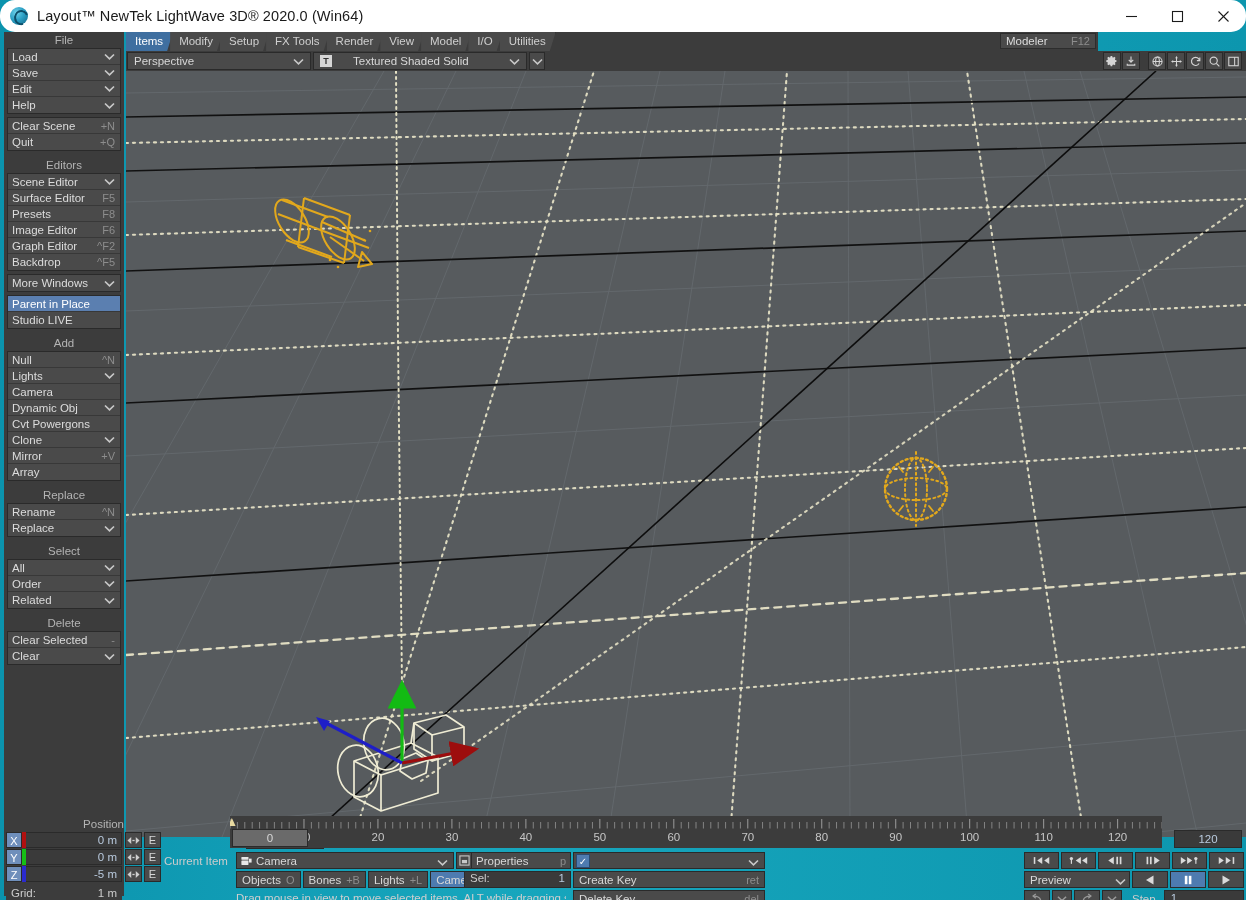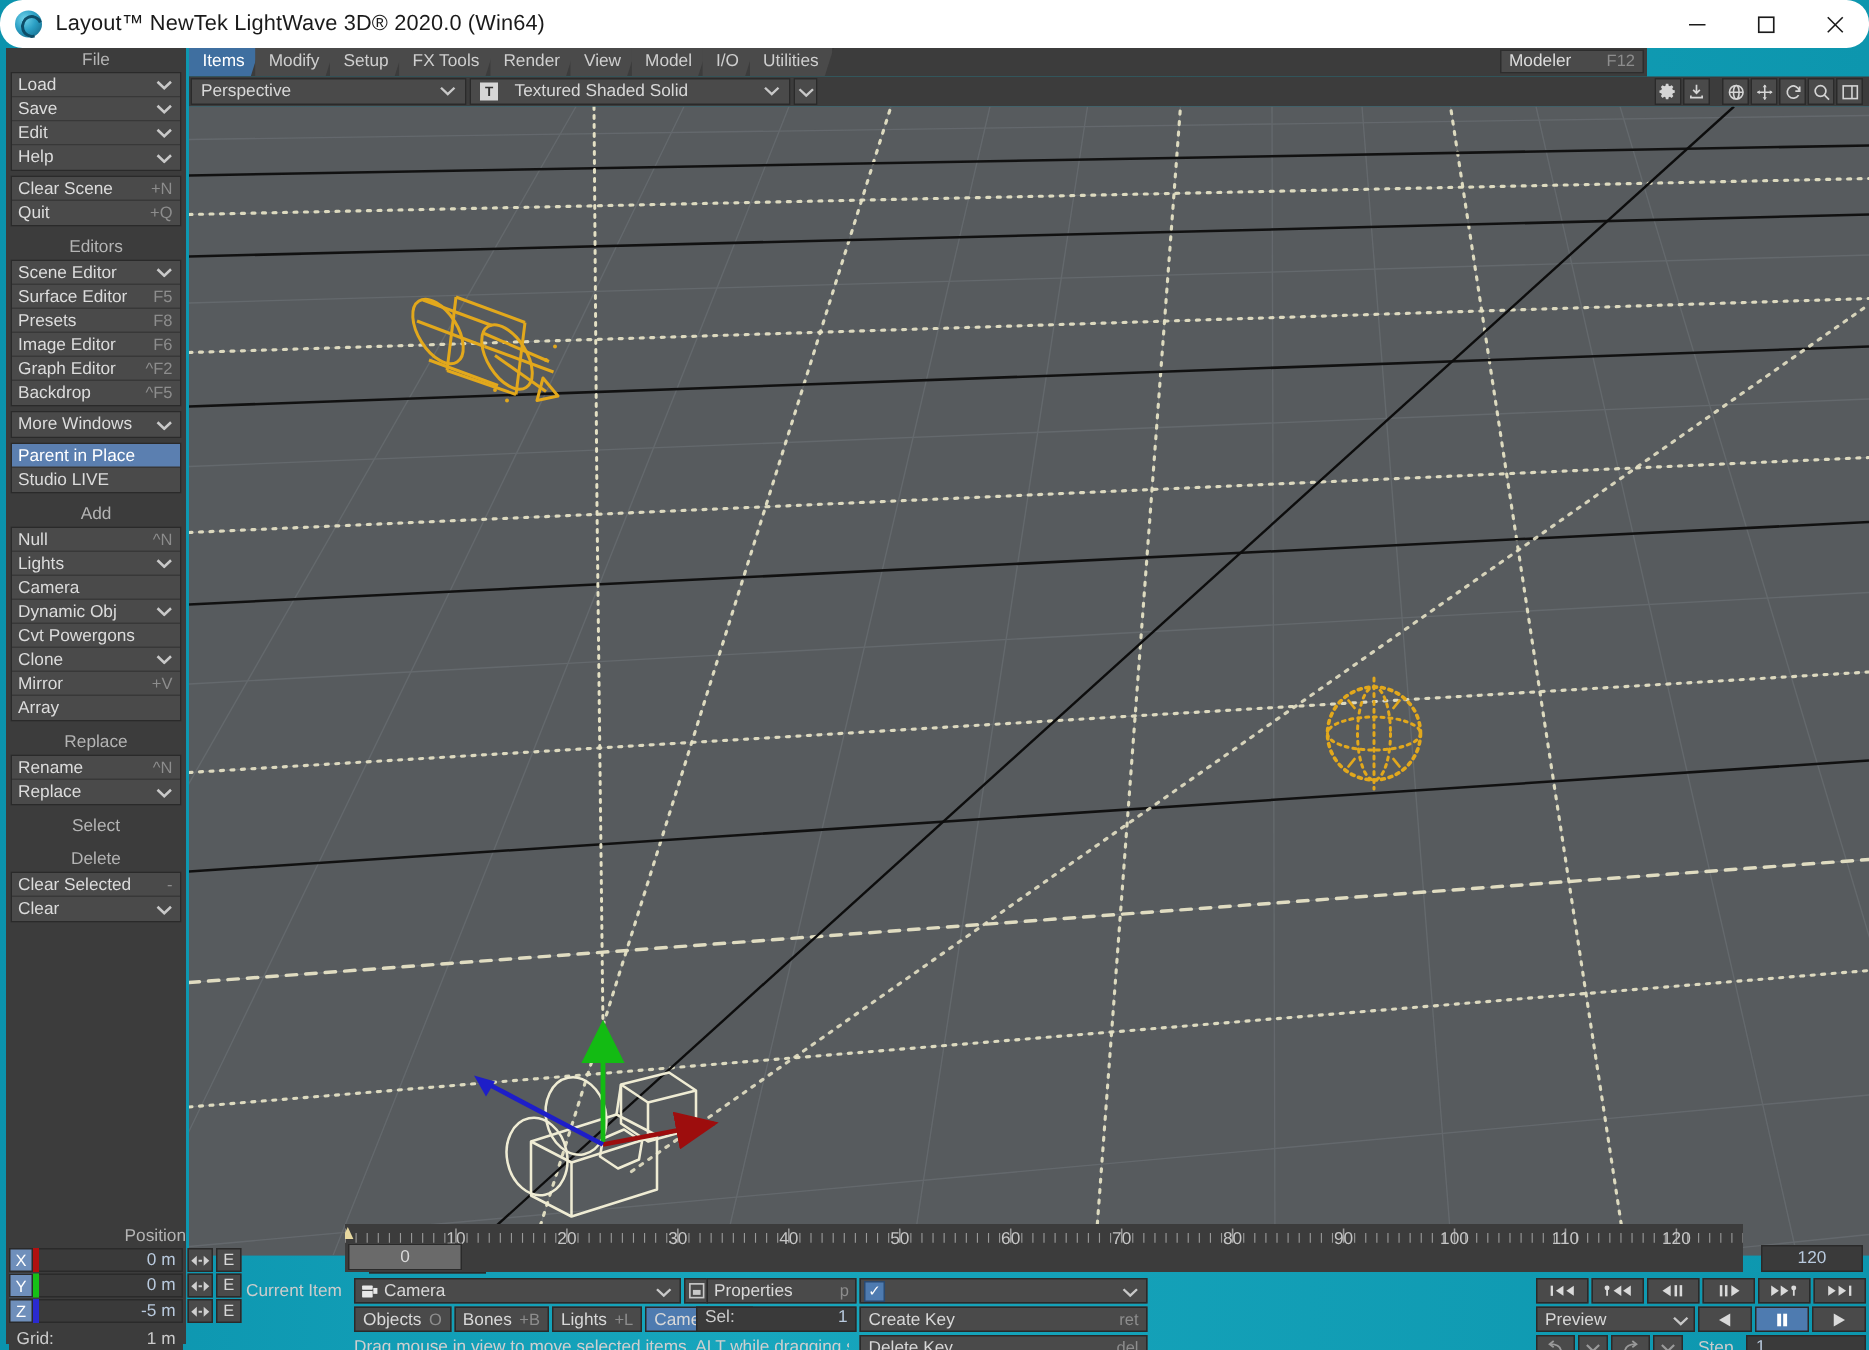--- a/index.html
+++ b/index.html
@@ -111,21 +111,21 @@
     background: #3c3c3c; display: flex; align-items: center;
   }
   .vp-select {
     height: 18px; background: #4a4a4a; border: 1px solid #2a2a2a;
     display: flex; align-items: center; padding: 0 3px 0 6px;
     font-size: 11.5px; color: #d8d8d8;
   }
   .vp-select .chev { margin-left: auto; padding: 0 3px; }
   #vp-persp { width: 184px; margin-left: 1px; }
   #vp-shade { width: 214px; margin-left: 2px; }
-  #vp-shade .lbl { padding-left: 11px; }
+  #vp-shade .lbl { padding-left: 21px; }
   .tex-ic {
     width: 12px; height: 12px; background: #d6d6d6; color: #333;
     font-size: 9px; font-weight: bold; line-height: 12px; text-align: center;
     flex: none;
   }
   .vp-drop-sq {
     width: 16px; height: 18px; background: #4a4a4a; border: 1px solid #2a2a2a;
     margin-left: 2px; display: flex; align-items: center; justify-content: center;
   }
   .vp-tools { margin-left: auto; display: flex; align-items: center; gap: 1px; padding-right: 4px; }
@@ -183,21 +183,21 @@
     background: #3a3a3a; border: 1px solid #2a2a2a;
     font-size: 11.5px; color: #b9cade; text-align: right; line-height: 15px; padding-right: 5px;
   }
 
   
   .timeline {
     position: absolute; left: 106px; top: 0; right: 84px; height: 32px;
     background: #3c3c3c;
   }
   .tl-ticks { position: absolute; left: 0; top: 0; width: 100%; height: 13px; }
-  .tl-labels { position: absolute; left: 0; top: 1px; width: 100%; height: 19px; }
+  .tl-labels { position: absolute; left: 0; top: 12px; width: 100%; height: 19px; }
   .tl-lab {
     position: absolute; top: 0; font-size: 11.5px; color: #c6c6c6;
     transform: translateX(-50%); line-height: 18px;
   }
   .tl-slider {
     position: absolute; left: 2px; top: 13px; width: 76px; height: 18px;
     background: #6a6a6a; border: 1px solid #2a2a2a;
   }
   .tl-slider .n {
     font-size: 11.5px; color: #d8d8d8; text-align: center; line-height: 16px;
@@ -505,20 +505,46 @@
                 <svg width="11" height="7" viewBox="0 0 11 7">
                   <path d="M1 1.5 L5.5 5.8 L10 1.5" fill="none" stroke="#c8c8c8" stroke-width="1.7"></path>
                 </svg>
               </span>
             </div>
           </div>
         </div>
         <div class="gap"></div>
         <div class="grp">
           <div class="grp-title">Select</div>
+          <div class="grp-box">
+            <div class="row">
+              <span class="lbl">All</span>
+              <span class="chev">
+                <svg width="11" height="7" viewBox="0 0 11 7">
+                  <path d="M1 1.5 L5.5 5.8 L10 1.5" fill="none" stroke="#c8c8c8" stroke-width="1.7"></path>
+                </svg>
+              </span>
+            </div>
+            <div class="row">
+              <span class="lbl">Order</span>
+              <span class="chev">
+                <svg width="11" height="7" viewBox="0 0 11 7">
+                  <path d="M1 1.5 L5.5 5.8 L10 1.5" fill="none" stroke="#c8c8c8" stroke-width="1.7"></path>
+                </svg>
+              </span>
+            </div>
+            <div class="row">
+              <span class="lbl">Related</span>
+              <span class="chev">
+                <svg width="11" height="7" viewBox="0 0 11 7">
+                  <path d="M1 1.5 L5.5 5.8 L10 1.5" fill="none" stroke="#c8c8c8" stroke-width="1.7"></path>
+                </svg>
+              </span>
+            </div>
+          </div>
         </div>
         <div class="gap"></div>
         <div class="grp">
           <div class="grp-title">Delete</div>
           <div class="grp-box">
             <div class="row">
               <span class="lbl">Clear Selected</span>
               <span class="sc">-</span>
             </div>
             <div class="row">

